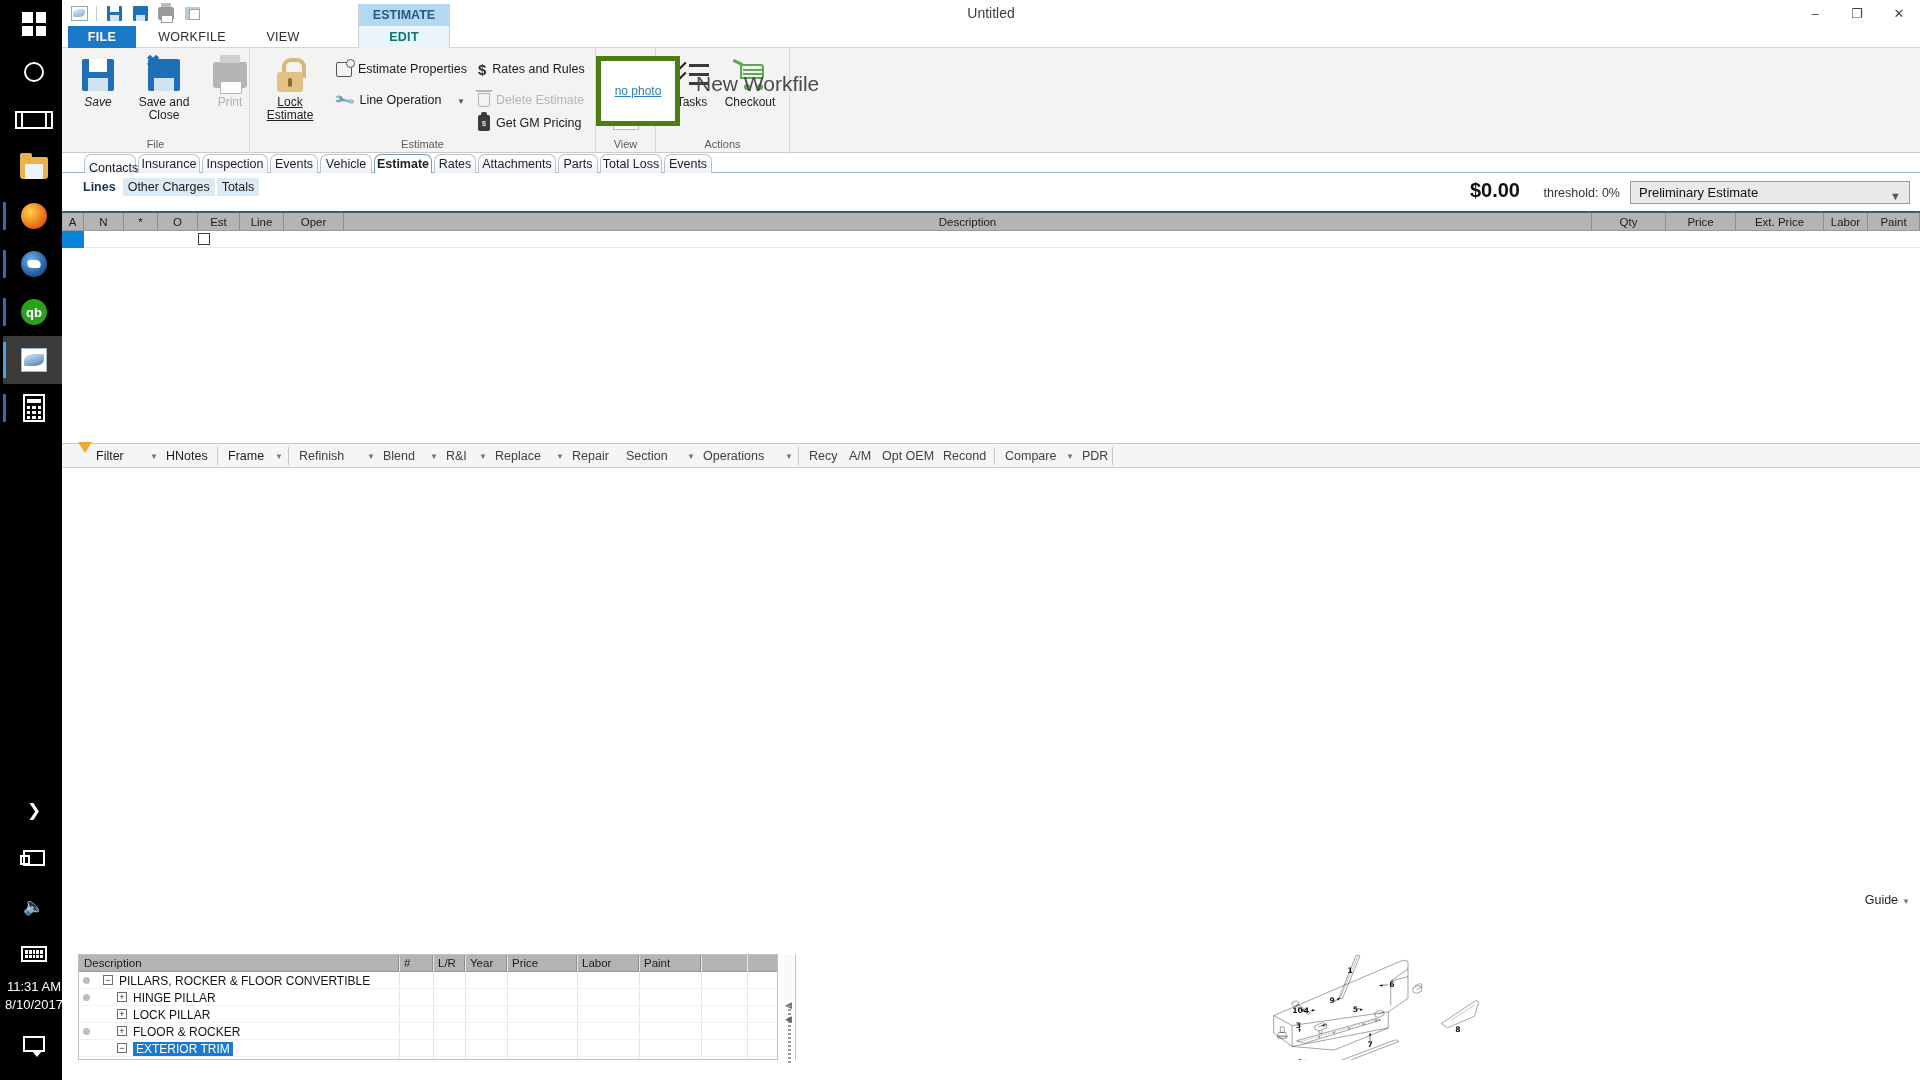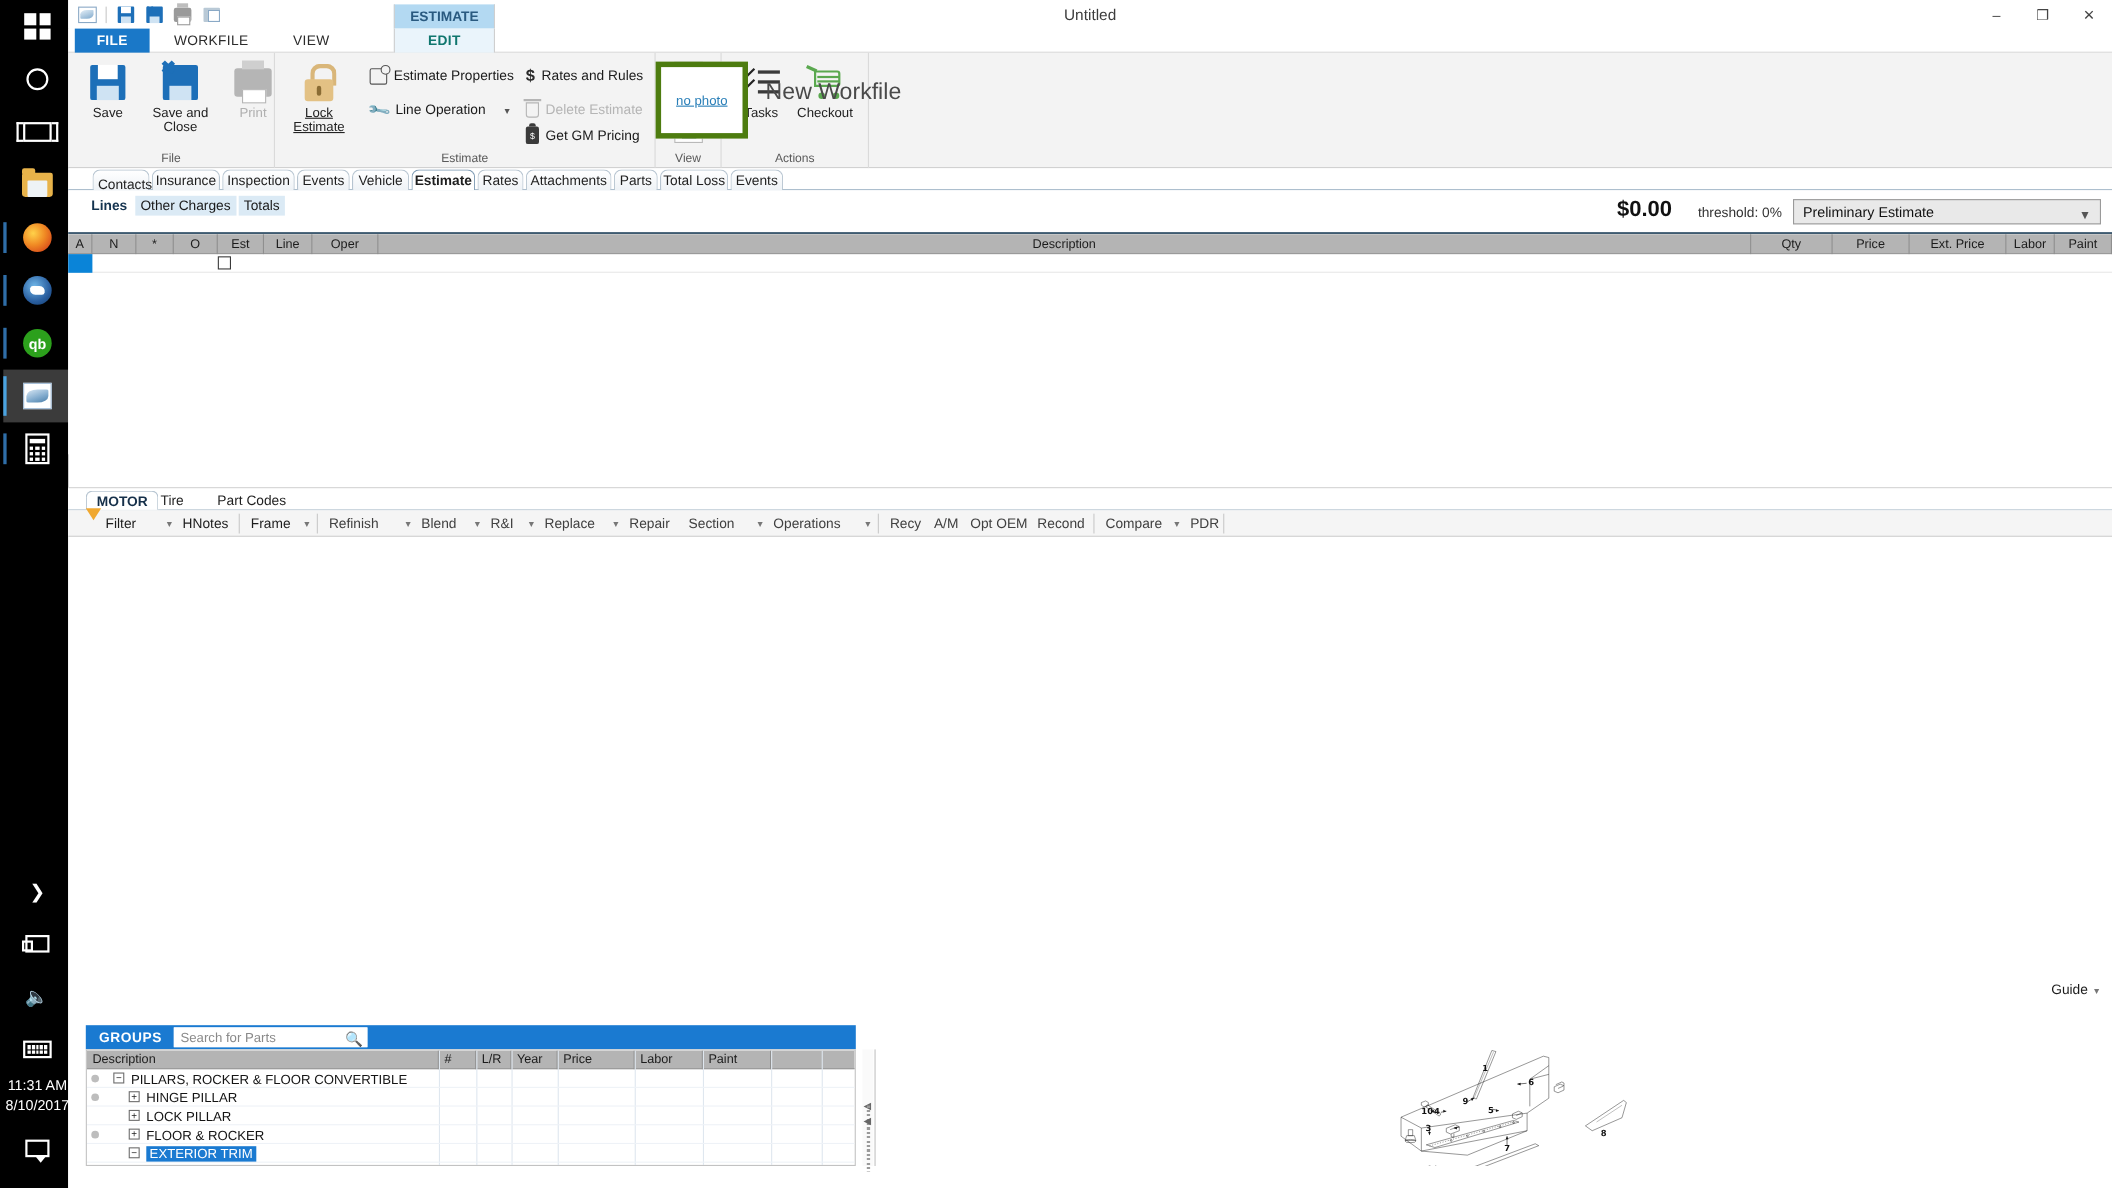--- a/index.html
+++ b/index.html
@@ -359,21 +359,21 @@
     <div id="ctxgroup">ESTIMATE</div>
     <div class="rtab file">FILE</div>
     <div class="rtab wf">WORKFILE</div>
     <div class="rtab vw">VIEW</div>
     <div class="rtab edit">EDIT</div>
   </div>
 
   <div id="ribbon">
 
     <div class="rgroup" style="left:0; width:188px;">
-      <div class="bigbtn" style="left:6px;">
+      <div class="bigbtn" style="left:6px;font-style:italic;">
         <div class="gl">
             <span class="ic-savebig"></span>
           </div>
         <div>Save</div>
       </div>
       <div class="bigbtn" style="left:72px;">
         <div class="gl">
             <span class="ic-saveclosebig">
               <span class="xmark">✖</span>
             </span>
@@ -520,25 +520,20 @@
         <div class="lgh" style="left: 1762px; width: 44px;">Labor</div>
         <div class="lgh" style="left: 1806px; width: 52px;">Paint</div>
       </div>
     <div id="lg-row">
       <div id="lg-sel"></div>
       <div id="lg-chk"></div>
     </div>
   </div>
 
   <div id="motor">
-    <div id="mtabs">
-        <div class="mtab active" style="left: 16px; color: rgb(22, 48, 74);"><span>MOTOR</span></div>
-        <div class="mtab" style="left: 75px;"><span>Tire</span></div>
-        <div class="mtab" style="left: 126.6px;"><span>Part Codes</span></div>
-      </div>
     <div id="mtoolbar">
         <div class="tbi" style="left: 16px; top: 6px;"><span class="ic-funnel"></span></div>
         <div class="tbi" style="left: 34px;">Filter</div>
         <div class="tbcaret" style="left: 88px;">▼</div>
         <div class="tbi" style="left: 104px;">HNotes</div>
         <div class="tbsep" style="left: 155px;"></div>
         <div class="tbi" style="left: 166px;">Frame</div>
         <div class="tbcaret" style="left: 213px;">▼</div>
         <div class="tbsep" style="left: 226px;"></div>
         <div class="tbi dim" style="left: 237px;">Refinish</div>
@@ -562,27 +557,20 @@
         <div class="tbsep" style="left: 932px;"></div>
         <div class="tbi dim" style="left: 943px;">Compare</div>
         <div class="tbcaret" style="left: 1004px;">▼</div>
         <div class="tbi dim" style="left: 1020px;">PDR</div>
         <div class="tbsep" style="left: 1050px;"></div>
       </div>
     <div id="guidebtn">
       <span>Guide</span><span class="cv">▼</span>
     </div>
 
-    <div id="groupsbar">
-      <span class="lbl">GROUPS</span>
-      <div id="searchbox">
-        <span>Search for Parts</span>
-        <span class="mag">🔍</span>
-      </div>
-    </div>
 
     <div id="partsPanel">
       <div id="ph">
           <div class="phc" style="left: 0px; width: 320px;">Description</div>
           <div class="phc" style="left: 320px; width: 34px;">#</div>
           <div class="phc" style="left: 354px; width: 32px;">L/R</div>
           <div class="phc" style="left: 386px; width: 42px;">Year</div>
           <div class="phc" style="left: 428px; width: 70px;">Price</div>
           <div class="phc" style="left: 498px; width: 62px;">Labor</div>
           <div class="phc" style="left: 560px; width: 62px;">Paint</div>

